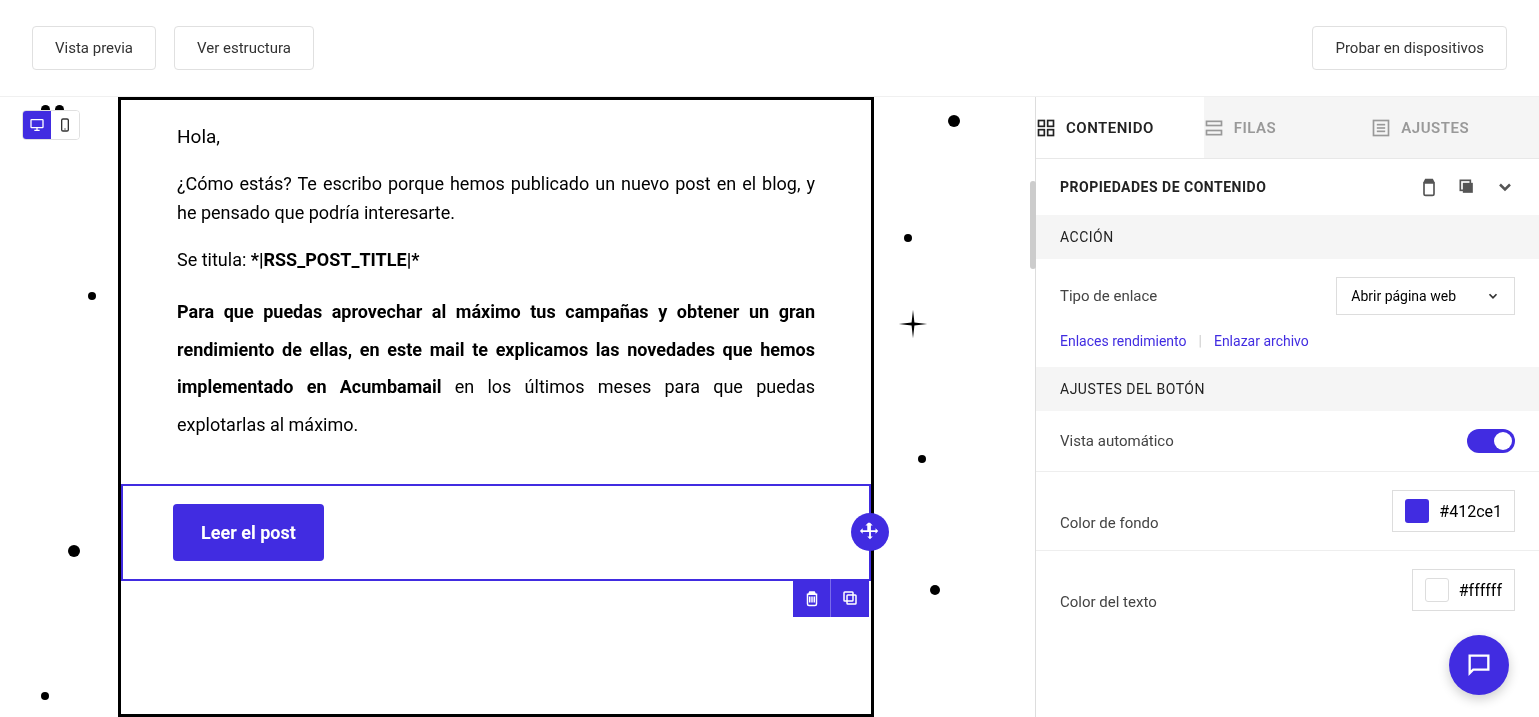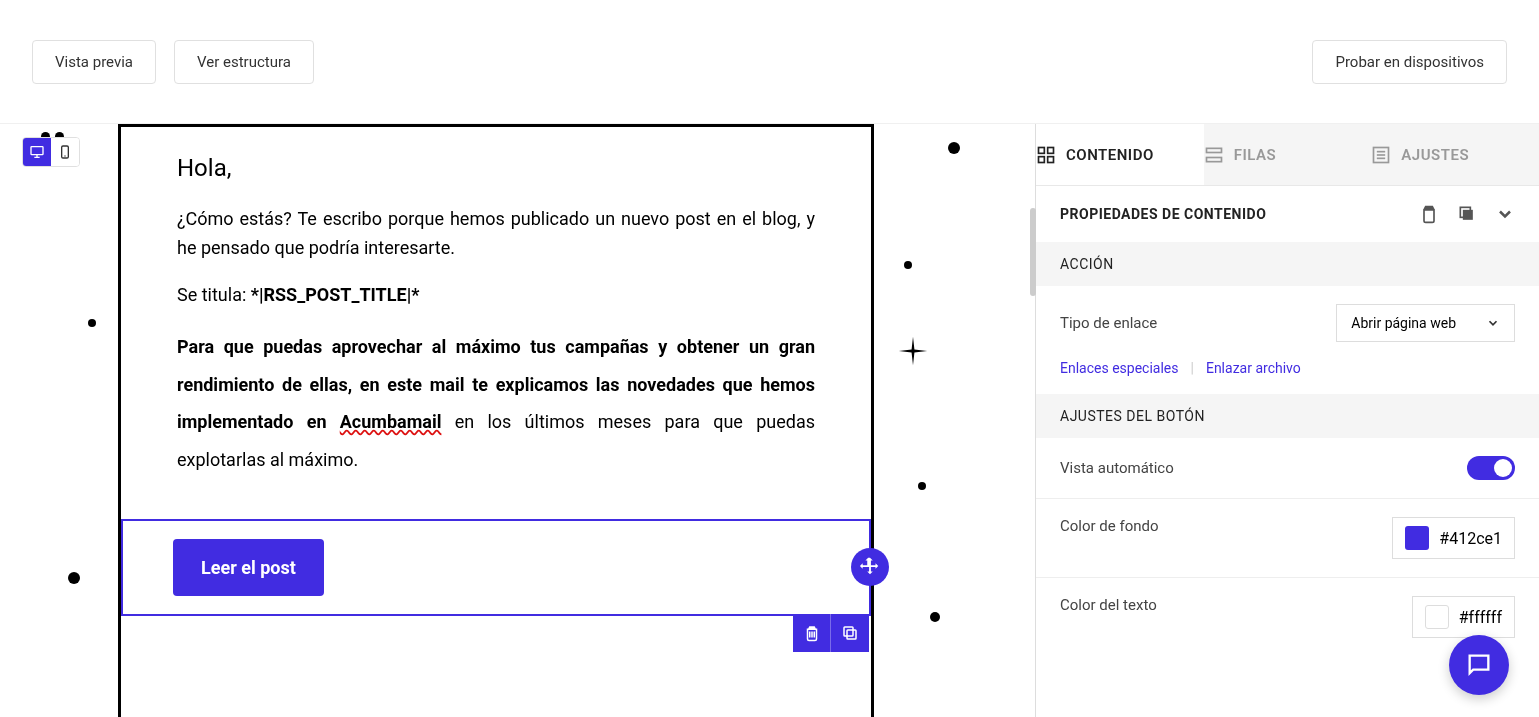--- a/index.html
+++ b/index.html
@@ -1,36 +1,36 @@
 <!DOCTYPE html>
 <html><head>
 <meta charset="utf-8">
 <style>
 *{margin:0;padding:0;box-sizing:border-box;font-family:-apple-system,BlinkMacSystemFont,"Segoe UI",Roboto,sans-serif}
 body{background:#fff;overflow:hidden}
-.topbar{height:124px;border-bottom:1px solid #f0f0f0;display:flex;align-items:center;justify-content:space-between;padding:0 32px}
+.topbar{height:97px;border-bottom:1px solid #f0f0f0;display:flex;align-items:center;justify-content:space-between;padding:0 32px}
 .topbar-left{display:flex;gap:18px}
 .btn-outline{border:1px solid #e0e0e0;background:#fff;padding:12px 22px;border-radius:4px;font-size:15px;color:#333;cursor:pointer}
 .main{display:flex;height:calc(100vh - 97px)}
 .canvas-area{flex:1;position:relative;background:#fff;overflow:hidden}
 .device-toggle{position:absolute;left:22px;top:13px;display:flex;border:1px solid #e0e0e0;border-radius:4px;overflow:hidden;background:#fff;z-index:5}
 .device-btn{width:28px;height:28px;display:flex;align-items:center;justify-content:center;cursor:pointer;background:#fff}
 .device-btn.active{background:#412ce1;color:#fff}
 .device-btn svg{width:16px;height:16px}
 .dot{position:absolute;border-radius:50%;background:#000}
 .star{position:absolute;width:34px;height:34px}
 .email-frame{position:absolute;left:118px;top:0;width:756px;height:100%;border:3px solid #000;background:#fff}
 .email-content{padding:22px 56px;font-size:18px;line-height:1.6;color:#000}
 .email-content p{margin-bottom:18px}
-.greeting{font-size:24px}
+.greeting{font-size:19px}
 .intro{text-align:justify}
 .title-line{margin-top:2px}
 .title-line .rss{font-weight:700}
 .bold-para{font-weight:700;text-align:justify;line-height:2.1;margin-top:18px}
-.acumba{text-decoration:underline;text-decoration-color:#d11;text-decoration-style:wavy}
+.acumba{text-decoration-color:#d11;text-decoration-style:wavy}
 .button-block{border:2px solid #412ce1;margin:0 0 13px 0;padding:18px 50px;position:relative}
 .read-btn{background:#412ce1;color:#fff;border:none;padding:18px 28px;font-size:18px;font-weight:700;border-radius:4px;cursor:pointer}
 .move-handle{position:absolute;right:-20px;top:50%;transform:translateY(-50%);width:38px;height:38px;background:#412ce1;border-radius:50%;display:flex;align-items:center;justify-content:center;cursor:move}
 .move-handle svg{width:22px;height:22px;fill:#fff}
 .block-actions{position:absolute;right:0;bottom:0;display:flex;transform:translateY(100%)}
 .block-act{width:38px;height:38px;background:#412ce1;display:flex;align-items:center;justify-content:center;cursor:pointer;border-right:1px solid rgba(255,255,255,0.3)}
 .block-act:last-child{border-right:none}
 .block-act svg{width:18px;height:18px;fill:#fff}
 .sidebar{width:504px;background:#fff;border-left:1px solid #ddd;display:flex;flex-direction:column;position:relative}
 .scroll-ind{position:absolute;left:-6px;top:84px;width:6px;height:88px;background:#ccc;border-radius:3px}
@@ -49,21 +49,21 @@
 .select-box{border:1px solid #ddd;border-radius:0;padding:10px 14px;display:flex;align-items:center;gap:30px;cursor:pointer;font-size:14px}
 .select-box svg{width:14px;height:14px}
 .url-row{display:flex;margin:0 24px 14px 24px;border:1px solid #ddd;border-radius:4px;overflow:hidden}
 .url-label{padding:10px 14px;border-right:1px solid #ddd;font-size:14px;color:#555;background:#fff}
 .url-input{flex:1;border:none;padding:10px 14px;font-size:14px;outline:none}
 .links-row{display:flex;gap:12px;padding:0 24px 18px 24px;font-size:14px}
 .link-sp{color:#412ce1;cursor:pointer}
 .link-div{color:#ccc}
 .toggle{width:48px;height:24px;background:#412ce1;border-radius:12px;position:relative;cursor:pointer}
 .toggle::after{content:"";position:absolute;right:3px;top:3px;width:18px;height:18px;background:#fff;border-radius:50%}
-.color-row{display:flex;align-items:flex-start;justify-content:space-between;padding:18px 24px}
+.color-row{display:flex;align-items:flex-end;justify-content:space-between;padding:18px 24px}
 .color-box{display:flex;align-items:center;gap:10px;border:1px solid #ddd;border-radius:0;padding:8px 12px}
 .swatch{width:24px;height:24px;border-radius:3px}
 .hr{height:1px;background:#eee;margin:0}
 .chat-fab{position:fixed;right:30px;bottom:22px;width:60px;height:60px;background:#412ce1;border-radius:50%;display:flex;align-items:center;justify-content:center;cursor:pointer;box-shadow:0 4px 12px rgba(0,0,0,0.2)}
 .chat-fab svg{width:28px;height:28px;fill:#fff}
 .normal-weight{font-weight:400}
 </style>
 </head>
 <body>
 
@@ -197,21 +197,21 @@
       <div class="select-box">
         <span>Abrir página web</span>
         <svg viewBox="0 0 24 24">
             <path d="M6 9l6 6 6-6" fill="none" stroke="#333" stroke-width="3"></path>
           </svg>
       </div>
     </div>
 
 
     <div class="links-row">
-      <span class="link-sp">Enlaces especiales</span>
+      <span class="link-sp">Enlaces rendimiento</span>
       <span class="link-div">|</span>
       <span class="link-sp">Enlazar archivo</span>
     </div>
 
     <div class="section-label">AJUSTES DEL BOTÓN</div>
 
     <div class="field-row">
       <div class="field-label">Vista automático</div>
       <div class="toggle"></div>
     </div>

